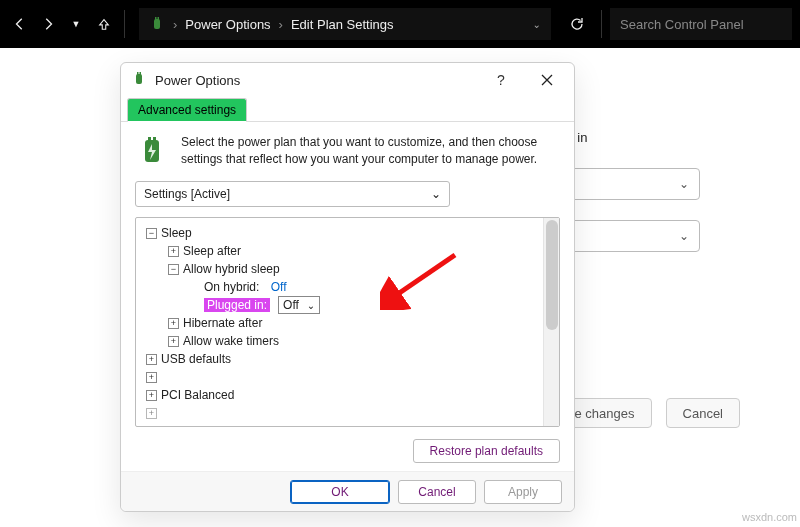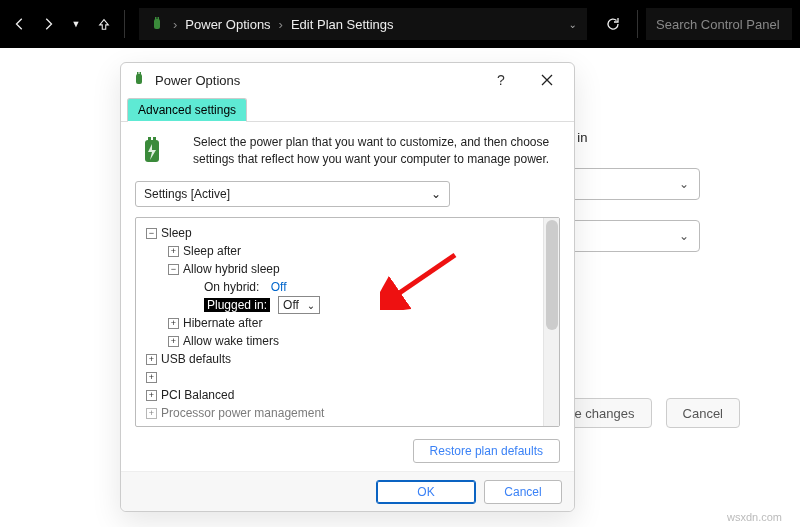--- a/index.html
+++ b/index.html
@@ -40,21 +40,21 @@
     font-size: 13px;
     margin: 0 6px;
   }
   .addrbar .bc-sep { color: #888; }
   .addr-ico { width:16px; height:16px; display:inline-flex; align-items:center; justify-content:center; }
   .refresh {
     width: 32px; height: 32px; display: inline-flex; align-items:center; justify-content:center;
     color: #eee;
   }
   .searchbox {
-    width: 146px; height: 32px;
+    width: 182px; height: 32px;
     background: #111;
     color: #888;
     display: flex; align-items: center;
     padding: 0 10px;
     font-size: 13px;
   }
   
   .bg-page {
     position: absolute;
     top: 48px; left: 0; right: 0; bottom: 0;
@@ -129,34 +129,34 @@
     height: 28px;
     border-bottom: 1px solid #ddd;
     padding-left: 6px;
     display:flex; align-items:flex-end;
   }
   .tab {
     height: 24px;
     padding: 4px 10px 0;
     border: 1px solid #ccc;
     border-bottom: 1px solid #fff;
-    background: #5eead4;
+    background: #22c55e;
     font-size: 12px;
     border-radius: 3px 3px 0 0;
     position: relative;
     top: 1px;
   }
   .dialog-body {
     flex: 1;
     padding: 12px 14px 8px;
     display:flex; flex-direction:column;
     gap: 10px;
   }
   .intro {
-    display:flex; gap:24px;
+    display:flex; gap:12px;
   }
   .intro p { margin:0; font-size:12px; color:#222; line-height:1.35; }
   .plan-dd {
     height: 26px; width: 315px;
     border:1px solid #bbb; border-radius:3px;
     display:flex; align-items:center; justify-content:space-between;
     padding:0 8px;
     font-size:12px; color:#222;
   }
   .tree-wrap {
@@ -184,41 +184,41 @@
   .exp {
     width:11px; height:11px;
     border:1px solid #888;
     display:flex; align-items:center; justify-content:center;
     font-size:9px; line-height:1; color:#333;
     flex-shrink:0;
     background:#fff;
   }
   .sp { display:inline-block; flex-shrink:0; }
   .highlight {
-    background:#000000; color:#fff; padding:0 3px;
+    background:#d946ef; color:#fff; padding:0 3px;
   }
   .link-val { color:#0066cc; }
   .val-dd {
     height:18px; border:1px solid #888;
     padding:0 4px; margin-left:4px;
     display:inline-flex; align-items:center; gap:8px;
     font-size:12px;
   }
   .restore-row {
     display:flex; justify-content:flex-end;
     padding-top:2px;
   }
   .dlg-btn {
     height:24px;
     padding:0 14px;
     border:1px solid #bbb; border-radius:3px;
     background:#fff;
     font-size:12px;
     display:inline-flex; align-items:center; justify-content:center;
-    color:#3b82f6;
+    color:#701a75;
   }
   .dlg-btn.primary {
     border-color:#0a63c2;
     box-shadow:inset 0 0 0 1px #0a63c2;
   }
   .dlg-btn.disabled { color:#999; }
   .footer {
     height:44px;
     border-top:1px solid #eee;
     display:flex; justify-content:flex-end; align-items:center;
@@ -228,21 +228,21 @@
   }
   
   .arrow {
     position:absolute;
     left: 380px; top: 250px;
     width: 80px; height: 60px;
     pointer-events:none;
   }
   .watermark {
     position:absolute;
-    right:18px; bottom:4px;
+    right:3px; bottom:4px;
     font-size:11px; color:#bbb;
   }
 </style>
 </head>
 <body>
 
 <div class="topbar">
   <span class="nav-icon">
     <svg width="14" height="14" viewBox="0 0 16 16">
         <path d="M10 2 L4 8 L10 14" stroke="#eee" stroke-width="1.5" fill="none"></path>
@@ -406,41 +406,43 @@
             <span class="exp">+</span>
           </div>
         <div class="node">
             <span class="sp" style="width:2px"></span>
             <span class="exp">+</span>
             <span>PCI Balanced</span>
           </div>
         <div class="node" style="opacity:0.6">
             <span class="sp" style="width:2px"></span>
             <span class="exp">+</span>
-            <span>Processor power management</span>
           </div>
       </div>
       <div class="tree-scroll">
         <div class="thumb"></div>
       </div>
     </div>
 
     <div class="restore-row">
       <div class="dlg-btn" style="padding:0 16px">
           <span>Restore plan defaults</span>
         </div>
     </div>
   </div>
 
   <div class="footer">
     <div class="dlg-btn primary" style="width:100px">
         <span>OK</span>
       </div>
     <div class="dlg-btn" style="width:78px">
         <span>Cancel</span>
+      </div>
+    <div class="dlg-btn disabled" style="width:78px">
+        <span>Apply</span>
       </div>
   </div>
 </div>
 
 <div class="arrow">
   <svg width="80" height="60" viewBox="0 0 80 60">
     <defs>
         <marker id="ah" markerWidth="8" markerHeight="8" refX="2" refY="4" orient="auto">
           <path d="M0 0 L8 4 L0 8 Z" fill="#e11"></path>
         </marker>

